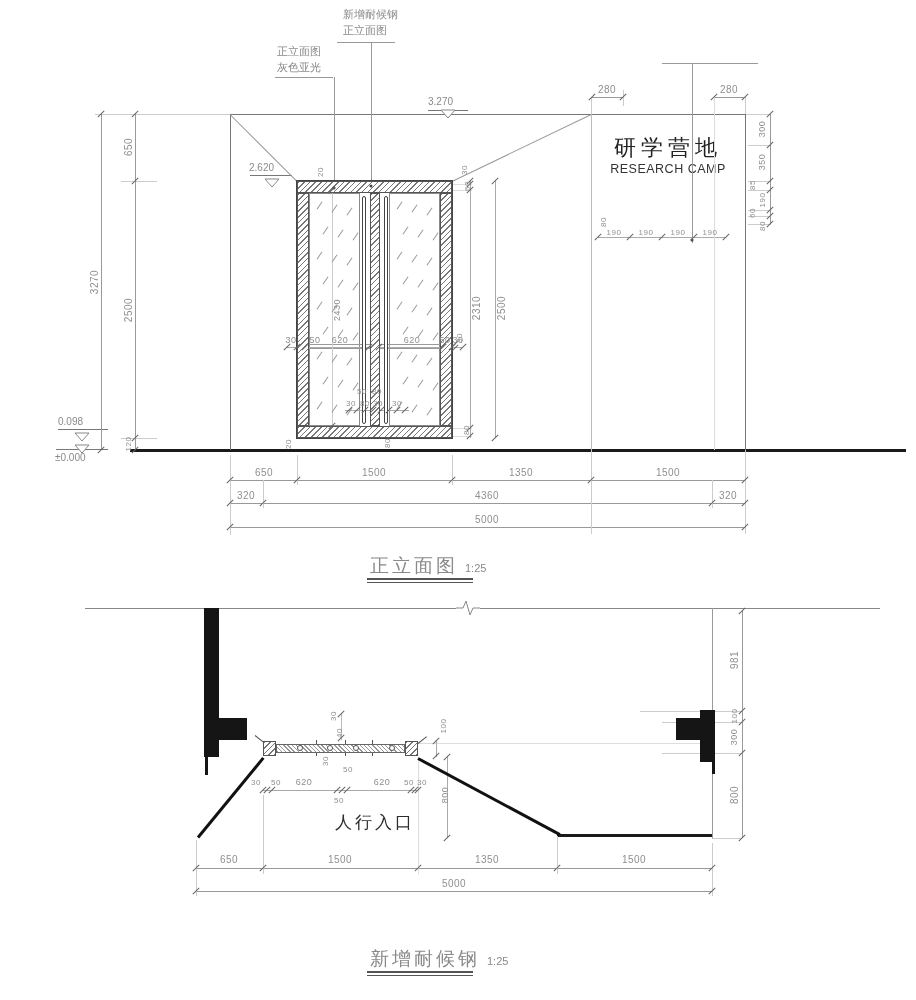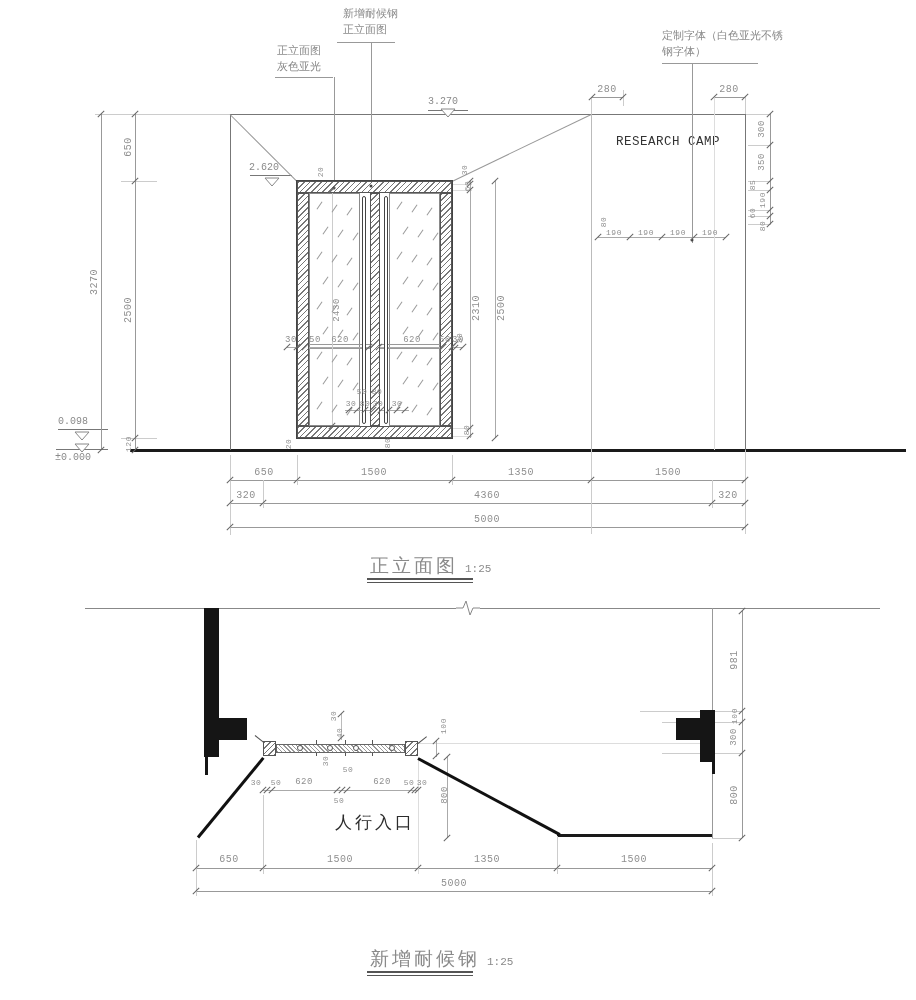--- a/index.html
+++ b/index.html
@@ -1,17 +1,17 @@
 <!DOCTYPE html>
 <html><head>
 <meta charset="utf-8">
 <style>
   html,body{margin:0;padding:0;background:#f4f4f4;}
   #canvas{position:relative;width:916px;height:1000px;background:#ffffff;overflow:hidden;
-          font-family:Liberation Mono, monospace;}
+          font-family:Liberation Sans, sans-serif;}
   .ln{position:absolute;}
   .diag{position:absolute;transform-origin:0 50%;}
   .rect{position:absolute;box-sizing:border-box;}
   .hatch{background-color:#fff;border:1px solid #555;
          background-image:repeating-linear-gradient(135deg,#777 0,#777 1px,transparent 1px,transparent 4px);}
   .hatchlight{background-color:#fff;border:1px solid #666;
          background-image:repeating-linear-gradient(45deg,#999 0,#999 1px,transparent 1px,transparent 3px);}
   .solid{background:#151515;}
   .glass{background:#fff;border:1px solid #8a8a8a;}
   .outline{border:1px solid #444;background:transparent;}
@@ -40,31 +40,28 @@
 <div id="canvas">
 
   <div class="ann" style="left:343px;top:6px;">
     <div>新增耐候钢</div>
     <div>正立面图</div>
   </div>
   <div class="ann" style="left:277px;top:43px;">
     <div>正立面图</div>
     <div>灰色亚光</div>
   </div>
-  <div class="ann" style="left:662px;top:28px;">
-    <div>定制字体（白色亚光不锈</div>
-    <div>钢字体）</div>
-  </div>
 
   <div class="lvl" style="left:428px;top:96px;">3.270</div>
   <div class="lvl" style="left:249px;top:162px;">2.620</div>
   <div class="lvl" style="left:58px;top:416px;">0.098</div>
   <div class="lvl" style="left:55px;top:452px;">±0.000</div>
 
   <div class="sign">
+    <div class="l2">研学营地</div>
     <div class="l3">RESEARCH CAMP</div>
   </div>
 
   <div class="vtitle" style="top:553px;">
     <span class="t">正立面图</span><span class="s">1:25</span>
   </div>
   <div class="vtitle" style="top:946px;">
     <span class="t">新增耐候钢</span><span class="s">1:25</span>
   </div>
 

